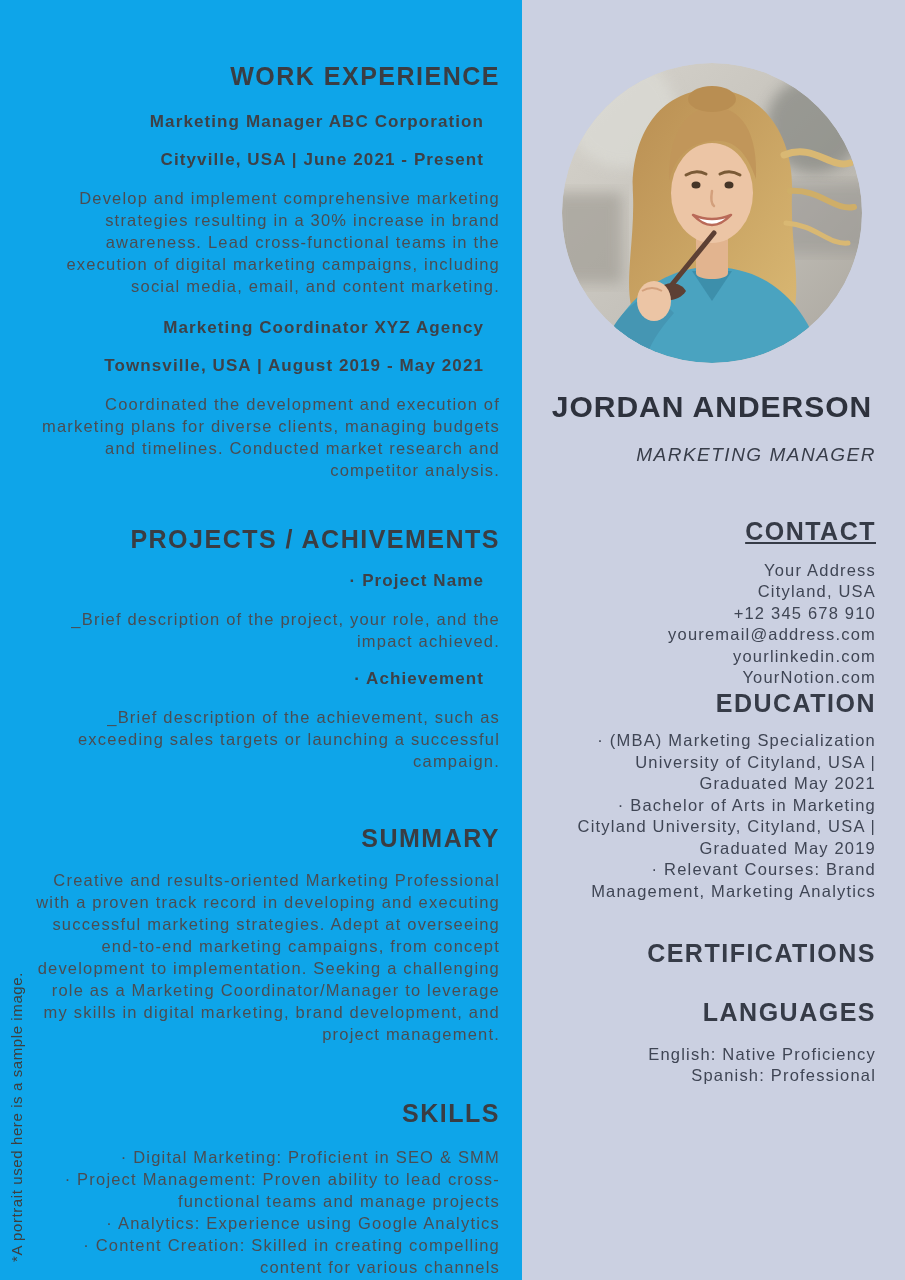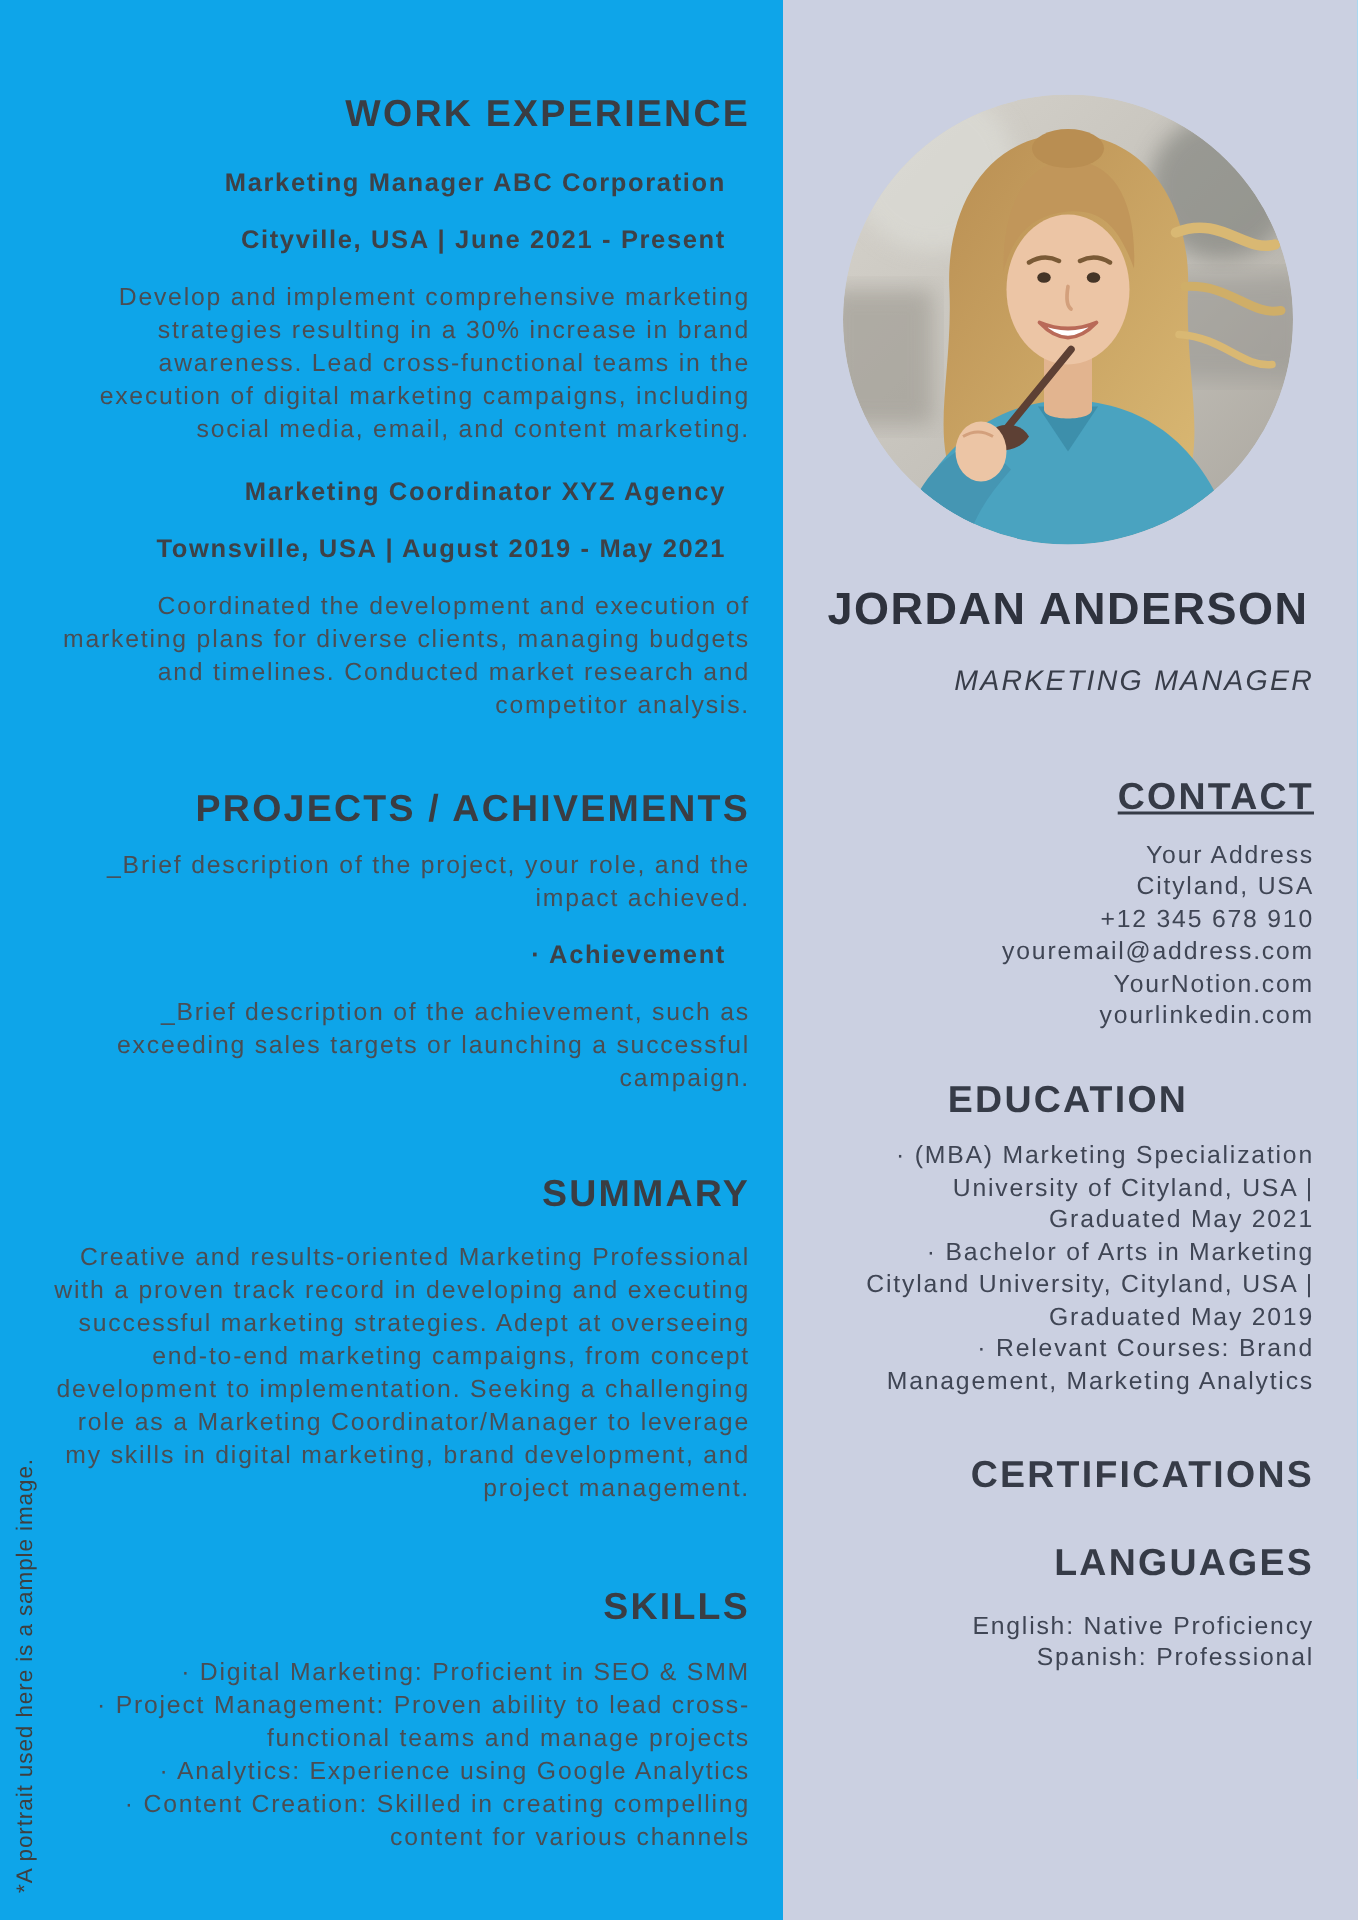--- a/index.html
+++ b/index.html
@@ -36,21 +36,21 @@
   
   .photo-wrap{width:300px; height:300px; margin:63px auto 0; border-radius:50%;
               overflow:hidden;}
   .photo-wrap svg{display:block;}
   .name{margin-top:27px; text-align:center; font-size:30px; font-weight:bold;
         letter-spacing:1px; color:#2e323d; line-height:1.1;}
   .job-title{margin-top:21px; font-style:italic; font-size:19px;
              letter-spacing:1.5px; color:#383d49; line-height:1.2;}
   .mt-heading-contact{margin-top:50px;text-decoration:underline;}
   .mt-contact-lines{margin-top:14px;}
-  .mt-heading-education{margin-top:30px;text-align:center;}
+  .mt-heading-education{}
   .mt-edu-items{margin-top:13px;}
   .mt-heading-cert{margin-top:37px;}
   .mt-cert-text{margin-top:17px;}
   .mt-heading-lang{margin-top:30px;}
   .mt-lang-lines{margin-top:17px;}
 
   
   .footnote{position:absolute; left:8px; bottom:18px; writing-mode:vertical-rl;
             transform:rotate(180deg); font-size:15px; letter-spacing:0.6px;
             color:#3f3f3f; white-space:nowrap;}
@@ -75,20 +75,21 @@
         <p class="bold-line">Marketing Coordinator XYZ Agency</p>
         <p class="bold-line">Townsville, USA | August 2019 - May 2021</p>
         <p class="body-txt">Coordinated the development and execution of marketing plans for diverse clients, managing budgets and timelines. Conducted market research and competitor analysis.</p>
       </div>
     </section>
 
     <section>
       <h2 class="h2 mt-heading-projects">PROJECTS / ACHIVEMENTS</h2>
 
       <div class="mt-proj-items">
+        <p class="bold-line">· Project Name</p>
         <p class="body-txt">_Brief description of the project, your role, and the impact achieved.</p>
       </div>
       <div>
         <p class="bold-line">· Achievement</p>
         <p class="body-txt">_Brief description of the achievement, such as exceeding sales targets or launching a successful campaign.</p>
       </div>
     </section>
 
     <section>
       <h2 class="h2 mt-heading-summary">SUMMARY</h2>
@@ -173,22 +174,22 @@
     <div class="name">JORDAN ANDERSON</div>
     <div class="job-title">MARKETING MANAGER</div>
 
     <section>
       <h2 class="h2 mt-heading-contact">CONTACT</h2>
       <div class="mt-contact-lines">
         <p class="body-txt">Your Address</p>
         <p class="body-txt">Cityland, USA</p>
         <p class="body-txt">+12 345 678 910</p>
         <p class="body-txt">youremail@address.com</p>
+        <p class="body-txt">yourlinkedin.com</p>
         <p class="body-txt">YourNotion.com</p>
-        <p class="body-txt">yourlinkedin.com</p>
       </div>
     </section>
 
     <section>
       <h2 class="h2 mt-heading-education">EDUCATION</h2>
       <div class="mt-edu-items">
         <p class="body-txt">· (MBA) Marketing Specialization University of Cityland, USA | Graduated May 2021</p>
         <p class="body-txt">· Bachelor of Arts in Marketing Cityland University, Cityland, USA | Graduated May 2019</p>
         <p class="body-txt">· Relevant Courses: Brand Management, Marketing Analytics</p>
       </div>

